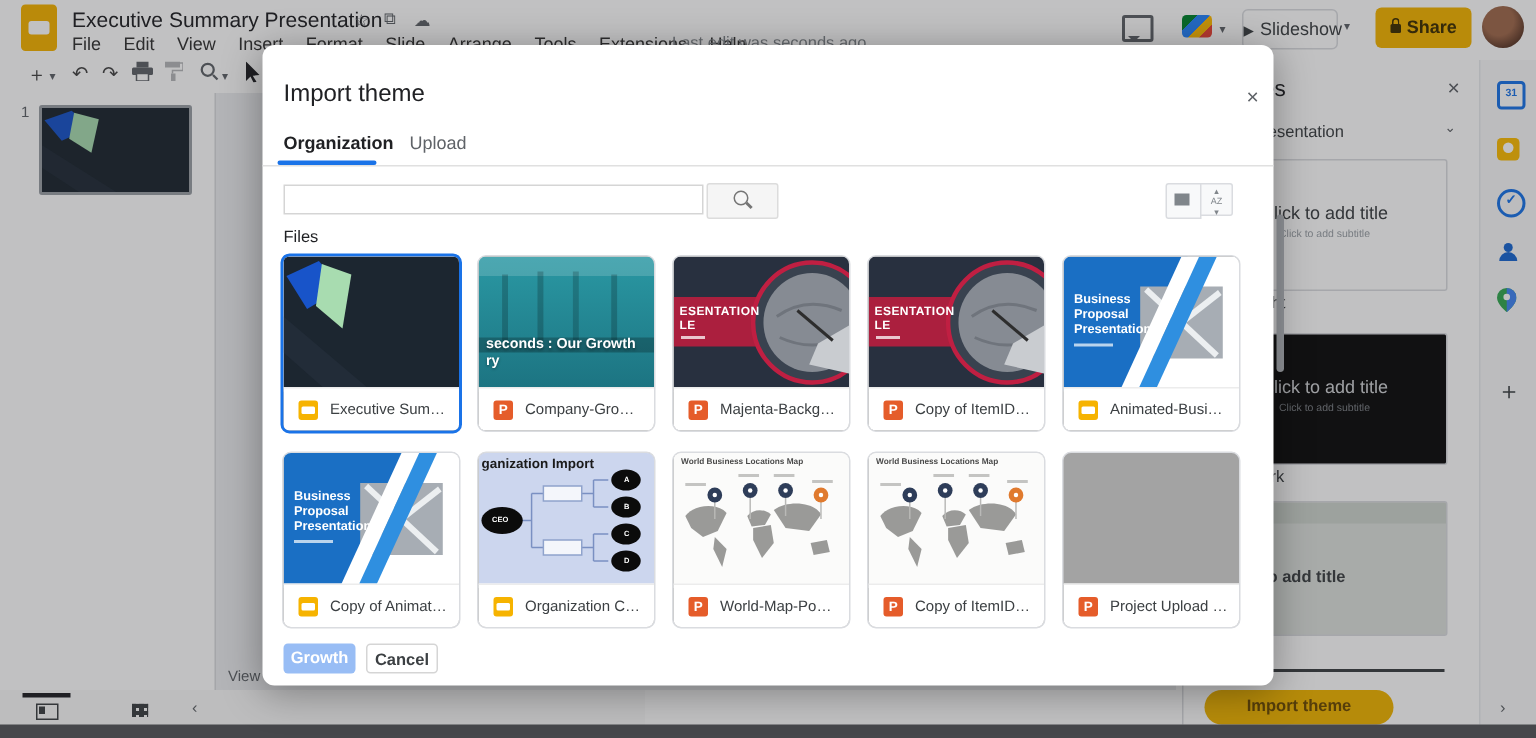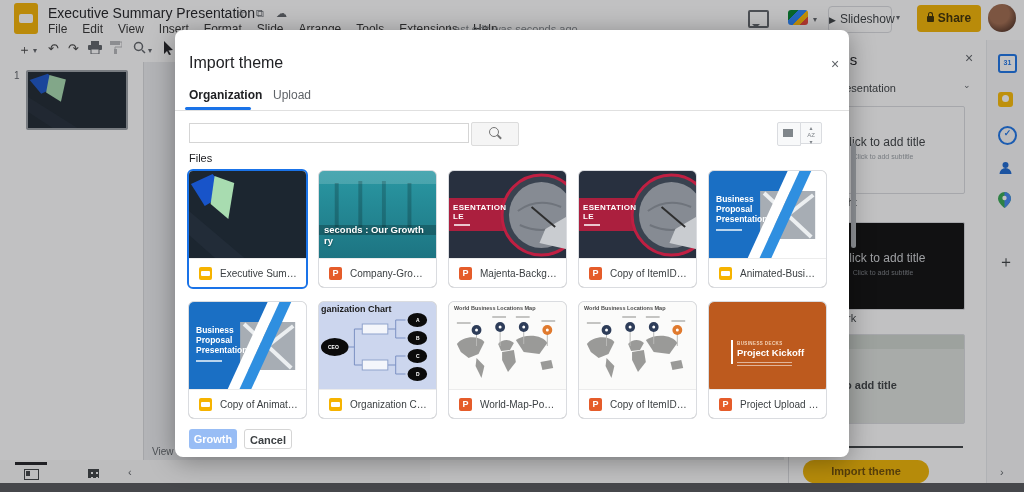--- a/index.html
+++ b/index.html
@@ -410,21 +410,21 @@
       <path d="M70 63 H78 M78 54 V72 M78 54 H88 M78 72 H88"></path>
     </g>
     <rect x="44" y="22" width="26" height="10" fill="#f4f6fb" stroke="#8fa3cc"></rect>
     <rect x="44" y="58" width="26" height="10" fill="#f4f6fb" stroke="#8fa3cc"></rect>
     <ellipse cx="16" cy="45" rx="14" ry="9" fill="#0b0b0b"></ellipse>
     <ellipse cx="100" cy="18" rx="10" ry="7" fill="#0b0b0b"></ellipse>
     <ellipse cx="100" cy="36" rx="10" ry="7" fill="#0b0b0b"></ellipse>
     <ellipse cx="100" cy="54" rx="10" ry="7" fill="#0b0b0b"></ellipse>
     <ellipse cx="100" cy="72" rx="10" ry="7" fill="#0b0b0b"></ellipse>
   </svg>
-  <div class="t-ov oc-title">ganization Chart</div>
+  <div class="t-ov oc-title">ganization Import</div>
   <span class="oc-n oc-n0">CEO</span>
             <span class="oc-n oc-n1">A</span>
             <span class="oc-n oc-n2">B</span>
   <span class="oc-n oc-n3">C</span>
             <span class="oc-n oc-n4">D</span>
 </div>
     <div class="card-label-bar">
       <span class="fic fic-slides"></span>
       <span class="card-label">Organization Char...</span>
     </div>
@@ -507,29 +507,20 @@
     </g>
   </svg>
   <div class="t-ov wm-title">World Business Locations Map</div>
 </div>
     <div class="card-label-bar">
       <span class="fic fic-ppt">P</span>
       <span class="card-label">Copy of ItemID-12...</span>
     </div>
   </div>
         <div class="card">
-    <div class="thumb">
-  <svg viewBox="0 0 119 90" preserveAspectRatio="none">
-    <rect width="119" height="90" rx="5" fill="#bd5a1e"></rect>
-  </svg>
-  <div class="kf-line"></div>
-  <div class="t-ov kf-sub">BUSINESS DECKS</div>
-  <div class="t-ov kf-title">Project Kickoff</div>
-  <div class="kf-bars"></div>
-</div>
     <div class="card-label-bar">
       <span class="fic fic-ppt">P</span>
       <span class="card-label">Project Upload Pr...</span>
     </div>
   </div>
       </div>
 
     <div class="select-btn">Growth</div>
     <div class="cancel-btn">Cancel</div>
   </div>

